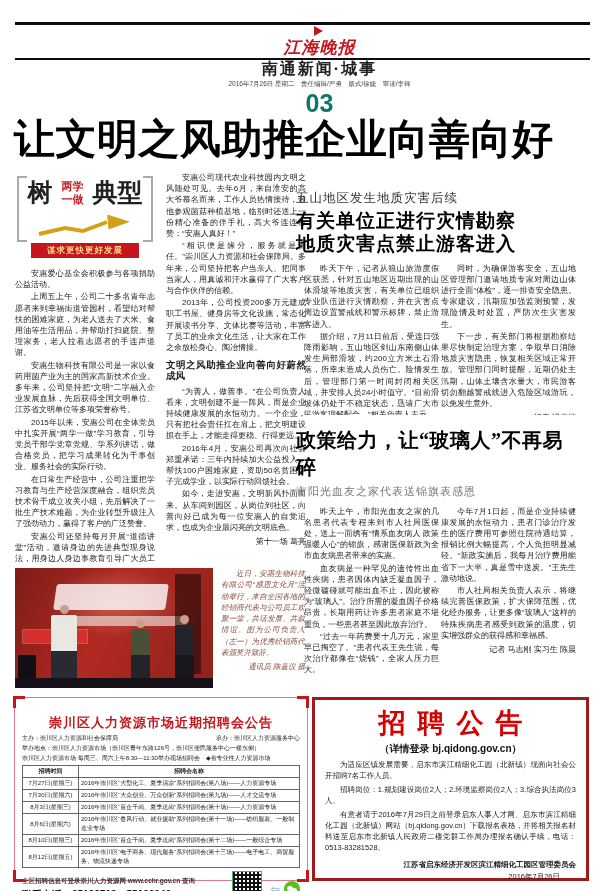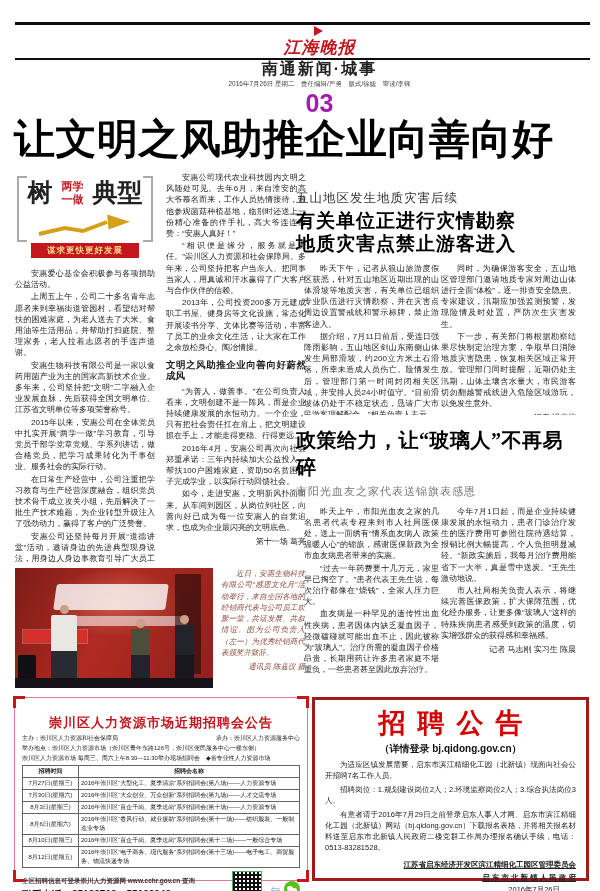--- a/index.html
+++ b/index.html
@@ -12,21 +12,21 @@
   .rule-top { top:22px; height:3px; }
   .rule-bottom { top:58px; height:2px; }
   .header-row { position:absolute; left:32px; top:26px; width:575px; height:30px; display:flex; align-items:center;flex-direction:column; }
   .flag-icon { width:0; height:0; border-left:9px solid #c5161d; border-top:5px solid transparent; border-bottom:5px solid transparent; margin-right:2px; }
   .masthead { font-family:"Liberation Serif","DejaVu Serif",serif; font-weight:bold; font-style:italic; font-size:17px; color:#c5161d; letter-spacing:1px; }
   .head-div { width:1px; height:18px; background:#9a9a9a; margin:0 8px; }
   .section-title { font-weight:bold; font-size:16px; color:#222; letter-spacing:2px; }
   .head-spacer { flex:1; }
   .dateline { font-size:6.5px; color:#444; white-space:nowrap; }
   .pageno-div { width:1px; height:22px; background:#888; margin:0 7px; }
-  .pageno { font-weight:bold; font-size:25px; color:#a21caf; }
+  .pageno { font-weight:bold; font-size:25px; color:#0f766e; }
 
   
   .lead { position:absolute; left:15px; top:67px; width:576px; font-weight:bold; font-size:14.5px; line-height:1.45; color:#0d0d0d; }
   .lead .l1 { display:block; text-indent:4.5em; }
   .lead .l2 { display:block; }
   .headline { position:absolute; left:14px; top:112px; width:580px; font-weight:900; font-size:41px; color:#000; white-space:nowrap; letter-spacing:0.5px; }
 
   
   .main-zone { position:absolute; left:15px; top:172px; width:292px; height:390px; display:flex; gap:11px; }
   .mcol { width:140px; height:390px; overflow:hidden; font-size:8px; line-height:11.2px; text-align:justify; color:#1c1c1c; }
@@ -110,21 +110,21 @@
   .arrow-glyph { color:#5b9bd5; font-size:11px; }
   .wechat { width:16px; height:16px; border-radius:50%; background:#53c419; position:relative; }
   .wechat::before { content:""; position:absolute; left:3px; top:5px; width:6px; height:5px; border-radius:50%; background:#fff; }
   .wechat::after { content:""; position:absolute; left:8px; top:7px; width:5px; height:4px; border-radius:50%; background:#fff; }
 
   
   .ad-right { position:absolute; left:312px; top:697px; width:277px; height:184px; border:3px solid #a01a1a; padding:5px 10px; background:#fff; }
   .adr-title { text-align:center; color:#d40000; font-family:"Liberation Serif","DejaVu Serif",serif; font-weight:bold; font-size:27px; letter-spacing:12px; text-indent:12px; }
   .adr-sub { text-align:center; font-weight:bold; font-size:10px; color:#111; margin-top:1px; }
   .adr-p { font-size:7.5px; line-height:11px; text-indent:2em; text-align:justify; color:#222; margin-top:3px; }
-  .adr-sig { text-align:right; font-size:7.5px; font-weight:bold; color:#222; margin-top:6px; line-height:1.7;text-decoration:underline; }
+  .adr-sig { text-align:right; font-size:7.5px; font-weight:bold; color:#222; margin-top:6px; line-height:1.7; }
   .adr-date { text-align:right; font-size:7.5px; color:#222; padding-right:16px; }
 </style>
 </head>
 <body>
 
 <div class="page">
 
   <div class="rule rule-top"></div>
   <div class="header-row">
     <span class="flag-icon"></span>
@@ -226,22 +226,22 @@
         </div>
       </div>
     </div>
 
     <div class="a2">
       <h2 class="a2-title">政策给力，让“玻璃人”不再易碎</h2>
       <div class="a2-sub">市阳光血友之家代表送锦旗表感恩</div>
       <div class="body-cols">
         <div class="bcol">
           <p class="para">昨天上午，市阳光血友之家的几名患者代表专程来到市人社局医保处，送上一面绣有“情系血友病人 政策温暖人心”的锦旗，感谢医保新政为全市血友病患者带来的实惠。</p>
+          <p class="para">血友病是一种罕见的遗传性出血性疾病，患者因体内缺乏凝血因子，轻微磕碰就可能出血不止，因此被称为“玻璃人”。治疗所需的凝血因子价格昂贵，长期用药让许多患者家庭不堪重负，一些患者甚至因此放弃治疗。</p>
           <p class="para">“过去一年药费要十几万元，家里早已掏空了。”患者代表王先生说，每次治疗都像在“烧钱”，全家人压力巨大。</p>
-          <p class="para">血友病是一种罕见的遗传性出血性疾病，患者因体内缺乏凝血因子，轻微磕碰就可能出血不止，因此被称为“玻璃人”。治疗所需的凝血因子价格昂贵，长期用药让许多患者家庭不堪重负，一些患者甚至因此放弃治疗。</p>
         </div>
         <div class="bcol">
           <p class="para">今年7月1日起，而是企业持续健康发展的永恒动力，患者门诊治疗发生的医疗费用可参照住院待遇结算，报销比例大幅提高，个人负担明显减轻。“新政实施后，我每月治疗费用能省下一大半，真是雪中送炭。”王先生激动地说。</p>
           <p class="para">市人社局相关负责人表示，将继续完善医保政策，扩大保障范围，优化经办服务，让更多像“玻璃人”这样的特殊疾病患者感受到政策的温度，切实增强群众的获得感和幸福感。</p>
           <p class="byline">记者 马志刚 实习生 陈晨</p>
         </div>
       </div>
     </div>
   </div>
 
@@ -306,18 +306,17 @@
   </div>
 
   <div class="ad-right">
     <div class="adr-title">招聘公告</div>
     <div class="adr-sub">（详情登录 bj.qidong.gov.cn）</div>
     <p class="adr-p">为适应区镇发展需要，启东市滨江精细化工园（北新镇）现面向社会公开招聘7名工作人员。</p>
     <p class="adr-p">招聘岗位：1.规划建设岗位2人；2.环境监察岗位2人；3.综合执法岗位3人。</p>
     <p class="adr-p">有意者请于2016年7月29日之前登录启东人事人才网、启东市滨江精细化工园（北新镇）网站（bj.qidong.gov.cn）下载报名表格，并将相关报名材料送至启东市北新镇人民政府二楼党群工作局办理报名确认手续，电话：0513-83281528。</p>
     <div class="adr-sig">
       <div>江苏省启东经济开发区滨江精细化工园区管理委员会</div>
-      <div>启 东 市 北 新 镇 人 民 政 府</div>
     </div>
     <div class="adr-date">2016年7月26日</div>
   </div>
 
 </div>
 
 </body></html>

